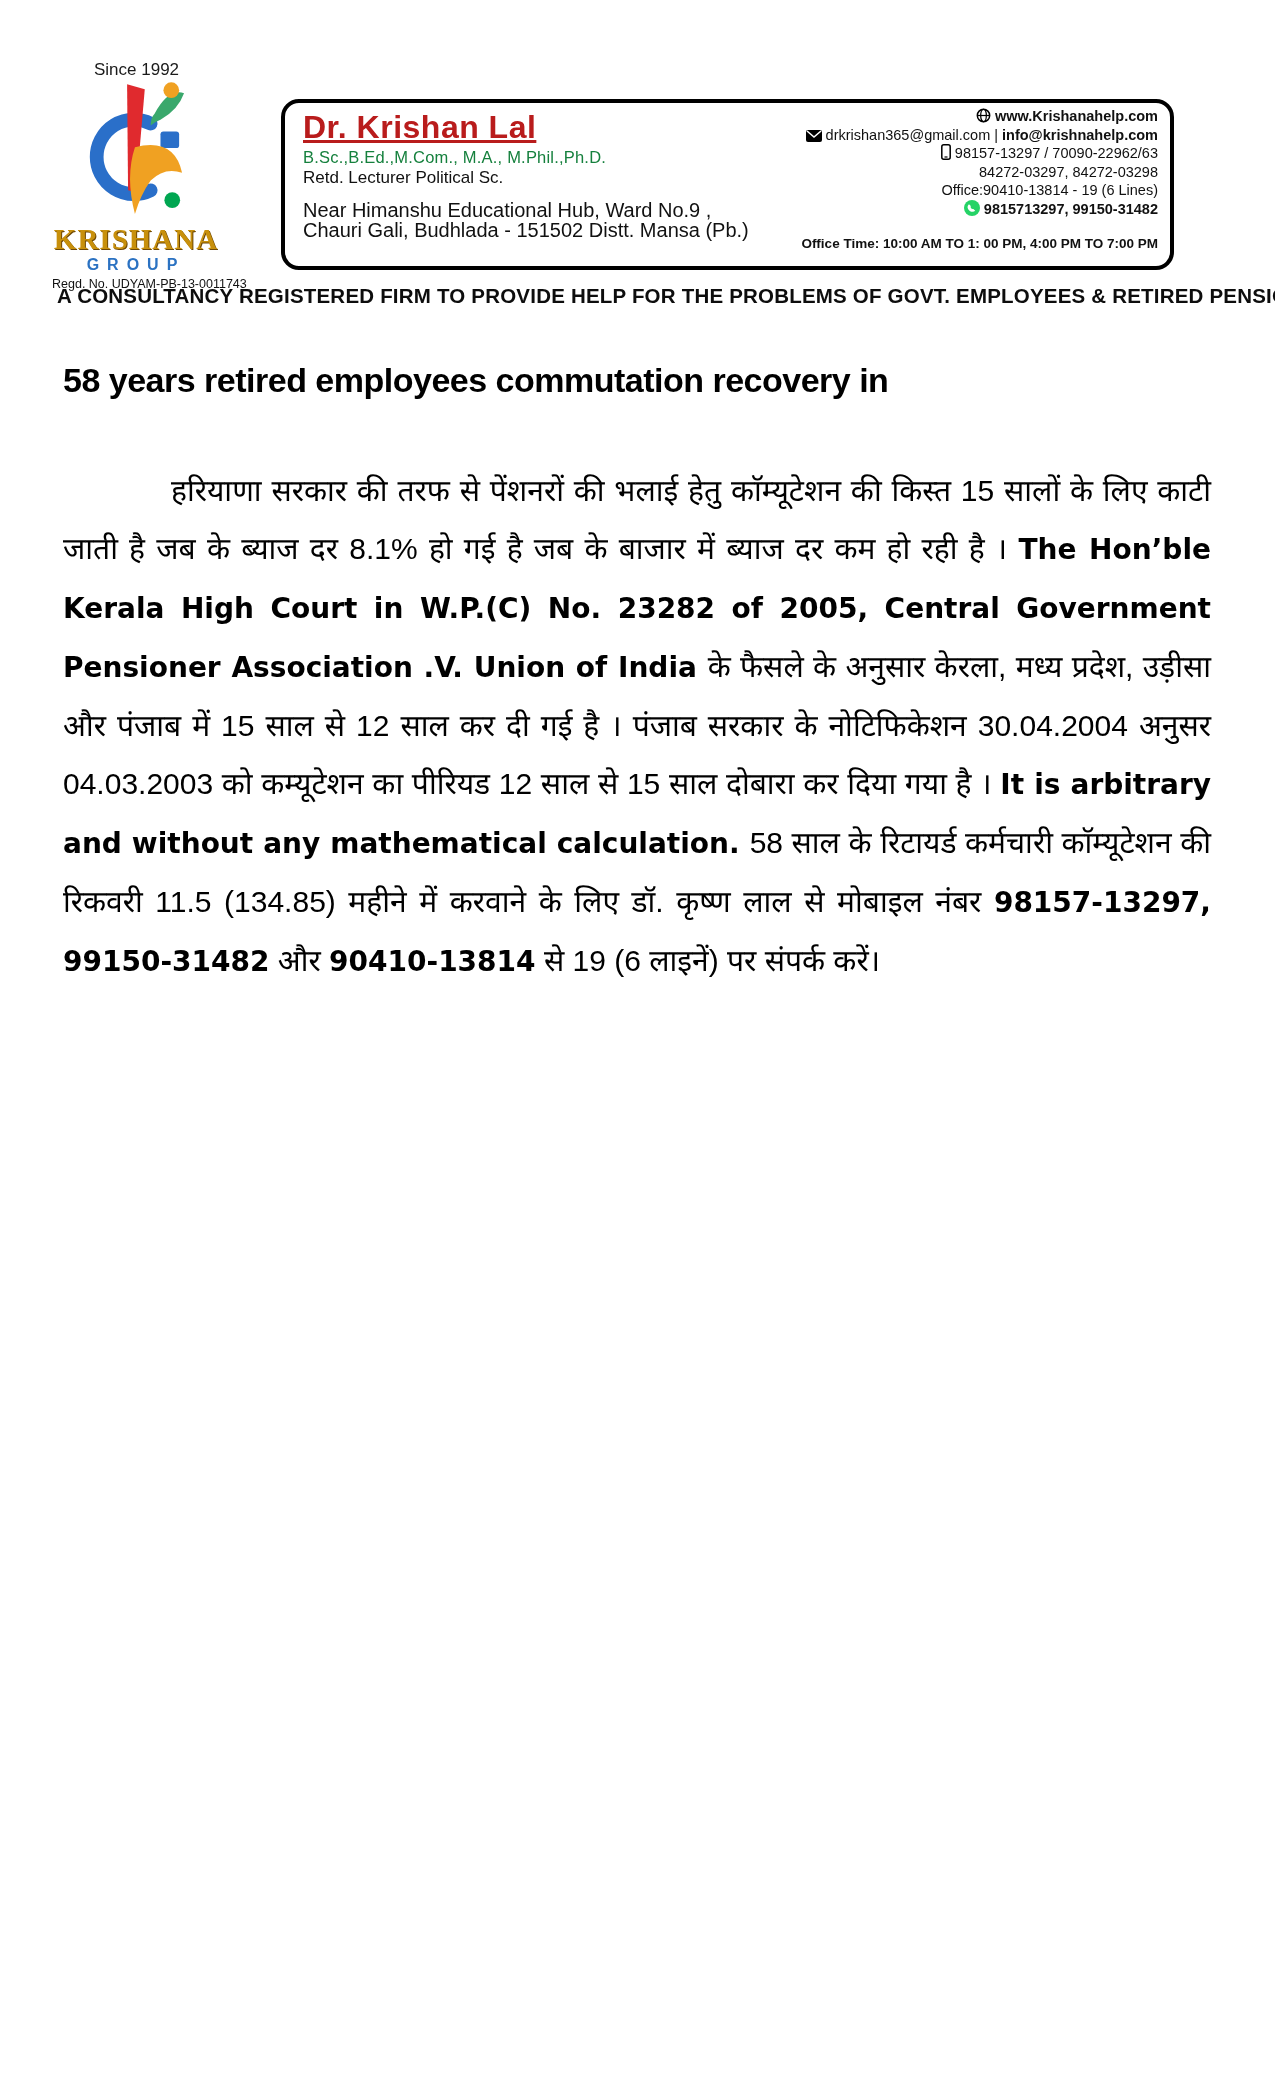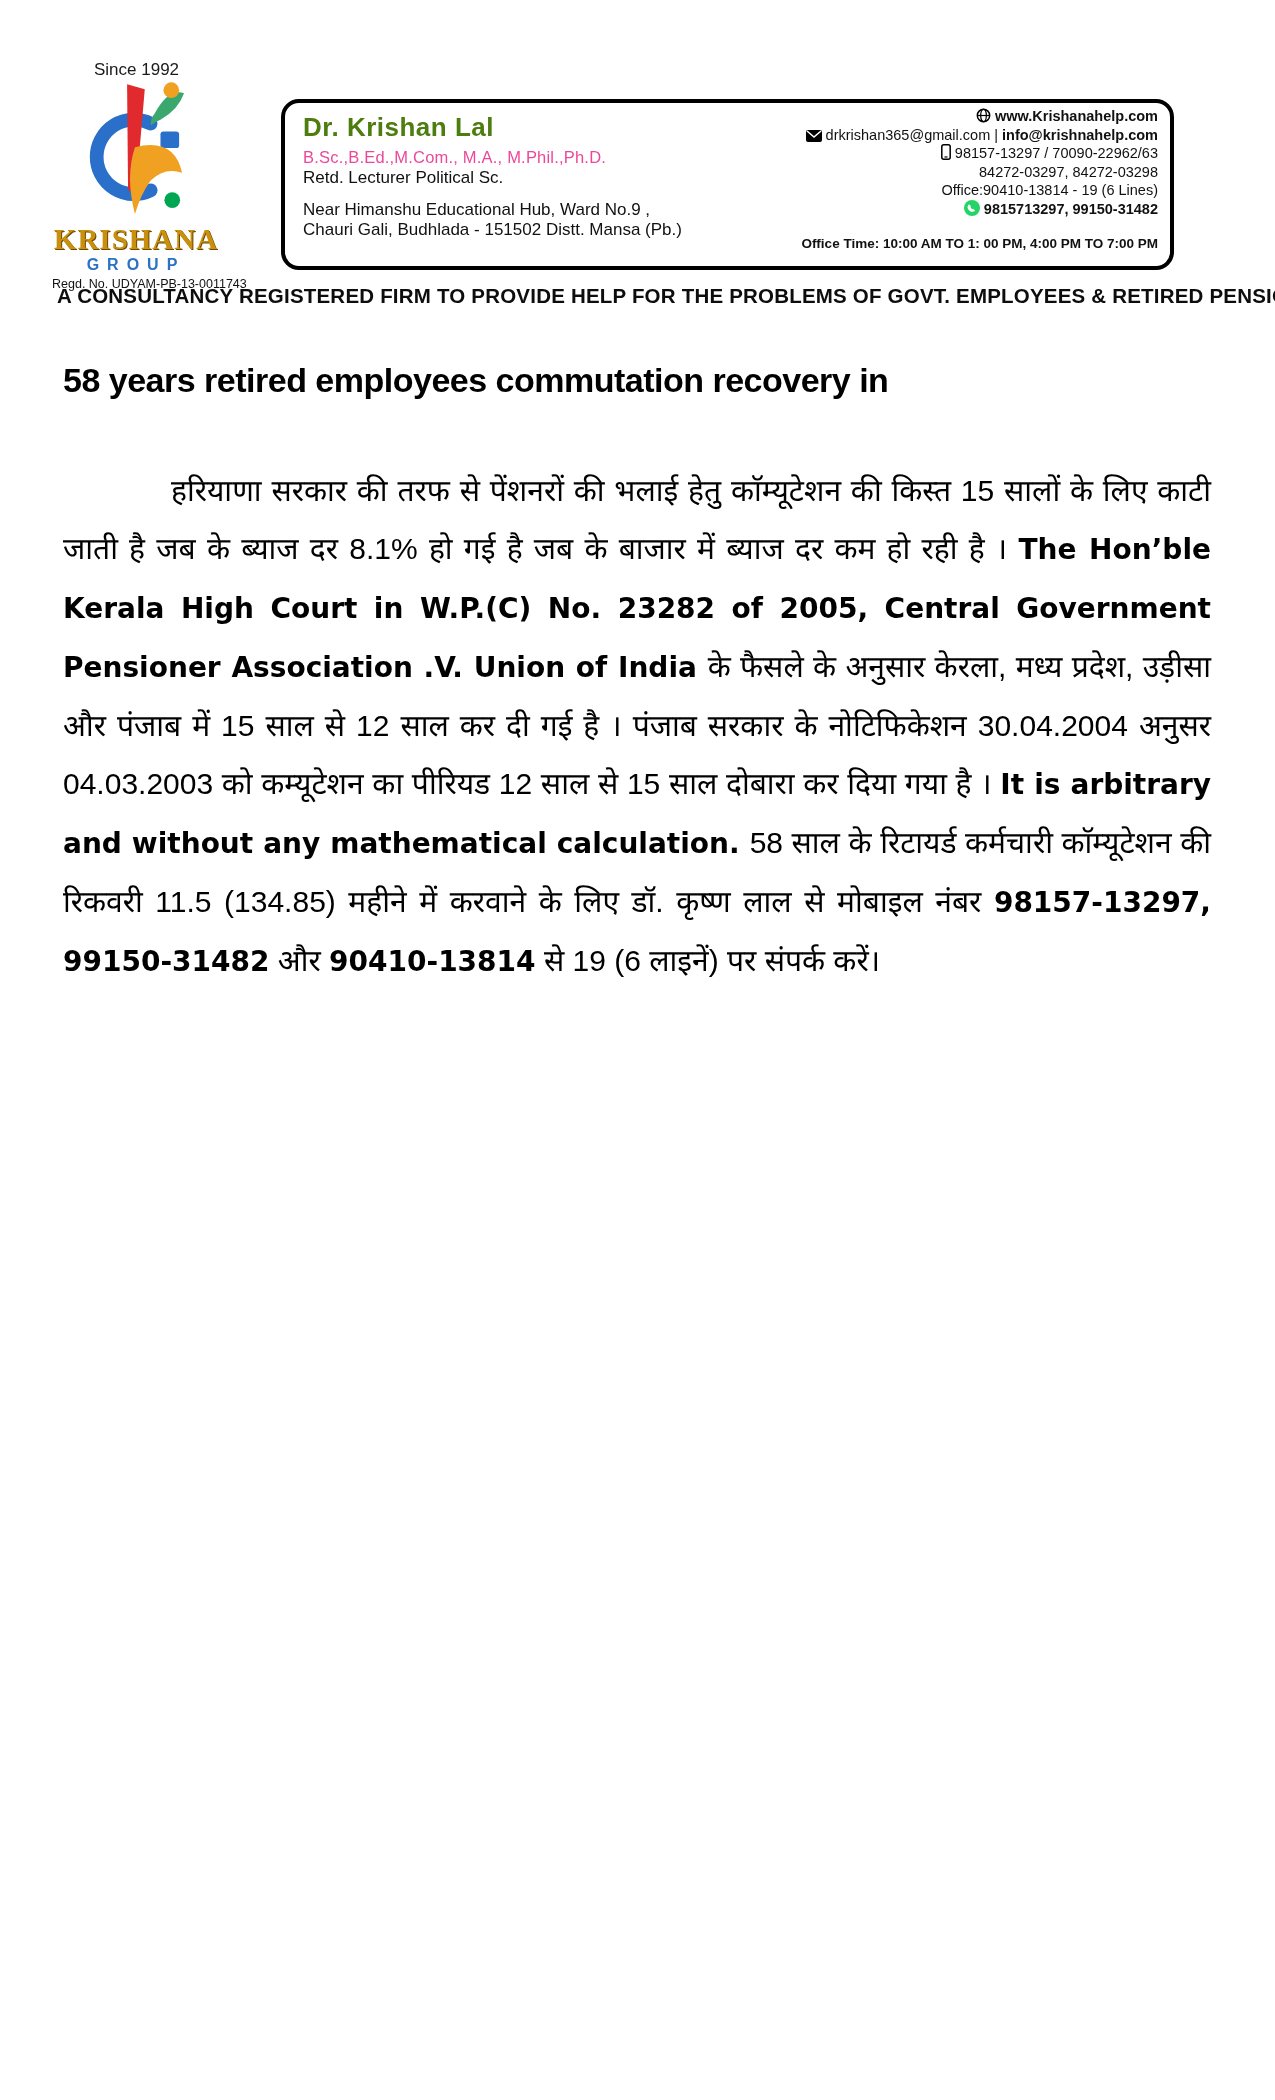--- a/index.html
+++ b/index.html
@@ -12,24 +12,24 @@
   .brand{position:absolute;left:50px;top:223px;width:172px;text-align:center;}
   .brand-name{font-family:"Liberation Serif",serif;font-weight:bold;font-size:29px;
               color:#c8900c;letter-spacing:1px;text-shadow:1px 1px 0 #6e4805;}
   .brand-sub{font-size:16px;font-weight:bold;color:#2b72c2;letter-spacing:8px;margin-top:0px;}
   .regd{position:absolute;left:52px;top:277px;font-size:12.5px;color:#111;}
 
   
   .lh-box{position:absolute;left:281px;top:99px;width:893px;height:171px;
           border:4px solid #000;border-radius:18px;box-sizing:border-box;background:#fff;}
   .lh-left{position:absolute;left:18px;top:6px;width:470px;}
-  .doc-name{color:#4d7c0f;font-size:26px;font-weight:bold;letter-spacing:0.5px;line-height:36px;}
-  .quals{font-size:16.5px;color:#ec4899;margin-top:3px;letter-spacing:0.2px;}
+  .doc-name{color:#b91c1c;font-size:32px;font-weight:bold;letter-spacing:0.5px;line-height:36px;text-decoration:underline;}
+  .quals{font-size:16.5px;color:#15803d;margin-top:3px;letter-spacing:0.2px;}
   .desig{font-size:17px;color:#111;margin-top:1px;}
-  .addr{font-size:17px;color:#111;margin-top:12px;line-height:20px;}
+  .addr{font-size:20px;color:#111;margin-top:12px;line-height:20px;}
   .lh-right{position:absolute;right:12px;top:4px;text-align:right;font-size:14.5px;
             line-height:18.5px;color:#111;white-space:nowrap;}
   .lh-right .bold{font-weight:bold;}
   .office-time{font-size:13.5px;font-weight:bold;margin-top:17px;}
   .icn{display:inline-block;vertical-align:-2px;margin-right:4px;}
 
   
   .banner{position:absolute;left:57px;top:284px;width:1161px;text-align:center;
           font-weight:bold;font-size:20.5px;letter-spacing:0.2px;white-space:nowrap;color:#0d0d0d;}
 

